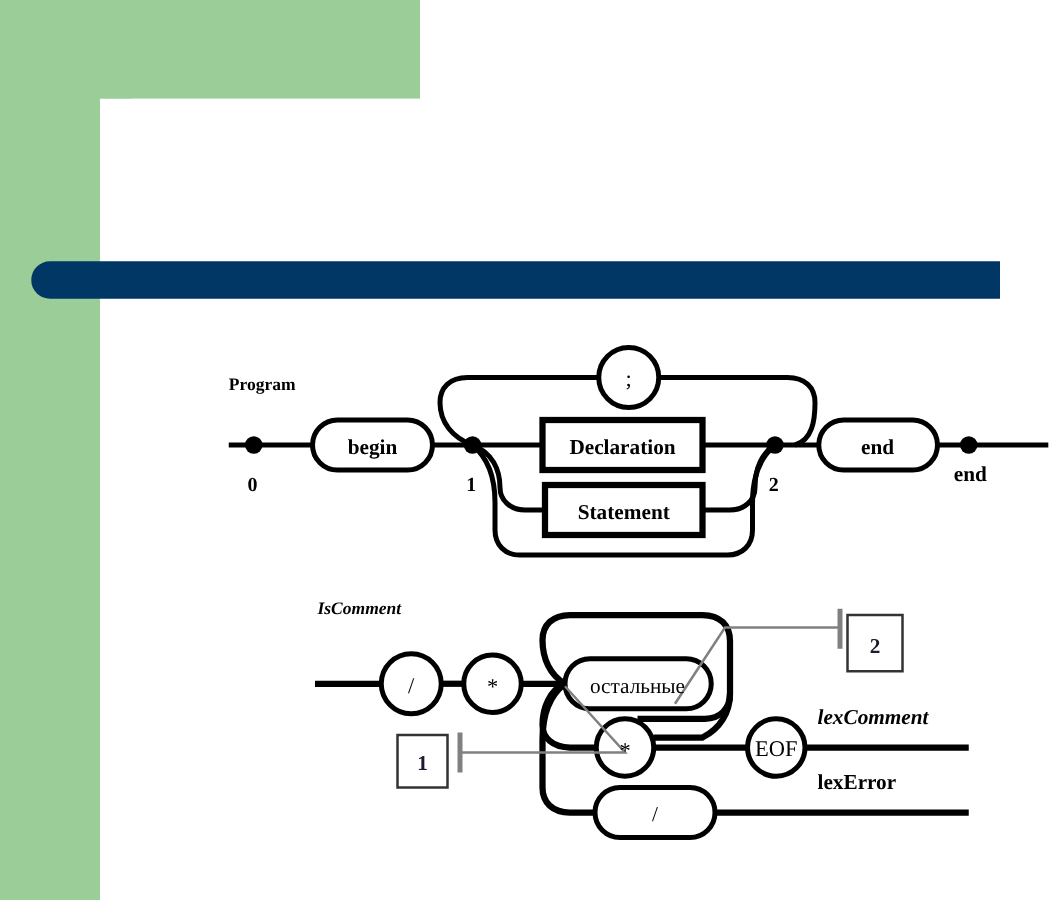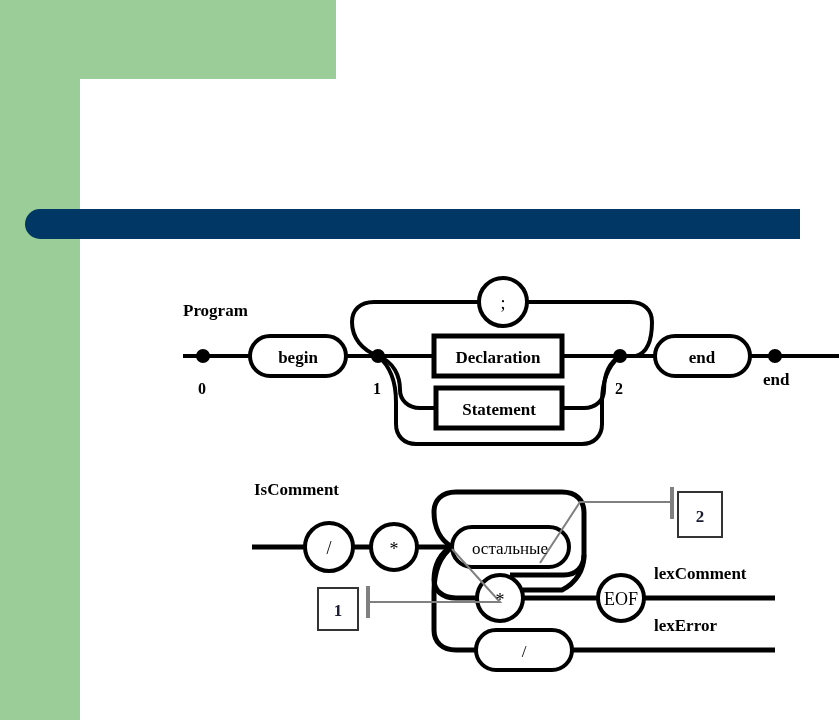--- a/index.html
+++ b/index.html
@@ -60,24 +60,24 @@
     height: 720px;
   }
   .lbl {
     position: absolute;
     color: #000000;
     white-space: nowrap;
     line-height: 1;
   }
   .lbl-diagram-name {
     font-weight: bold;
-    font-size: 17px;
+    font-size: 14px;
     text-align: center;
   }
-  .lbl-diagram-name.italic { }
+  .lbl-diagram-name.italic { font-style: italic; }
   .lbl-node {
     font-weight: bold;
     font-size: 16px;
   }
   .lbl-out {
     font-weight: bold;
     font-size: 17px;
   }
   .svg-text-box {
     font-family: "Liberation Serif", "DejaVu Serif", serif;
@@ -215,16 +215,16 @@
     <text class="svg-text-term" x="510" y="554" text-anchor="middle">остальные</text>
     <text class="svg-text-sym" x="500" y="606" text-anchor="middle">*</text>
     <text class="svg-text-sym" x="621" y="605" text-anchor="middle">EOF</text>
     <text class="svg-text-term" x="524" y="657" text-anchor="middle">/</text>
 
     <text class="svg-text-callout" x="338" y="616" text-anchor="middle">1</text>
     <text class="svg-text-callout" x="700" y="522" text-anchor="middle">2</text>
   </svg>
 
   <div class="lbl lbl-diagram-name italic" style="left:254px; top:481px;">IsComment</div>
-  <div class="lbl lbl-out" style="left:654px; top:565px;">lexComment</div>
+  <div class="lbl lbl-out" style="left:654px; top:565px;font-style:italic;">lexComment</div>
   <div class="lbl lbl-out" style="left:654px; top:617px;text-align:right;">lexError</div>
 
 </div>
 
 </body></html>

